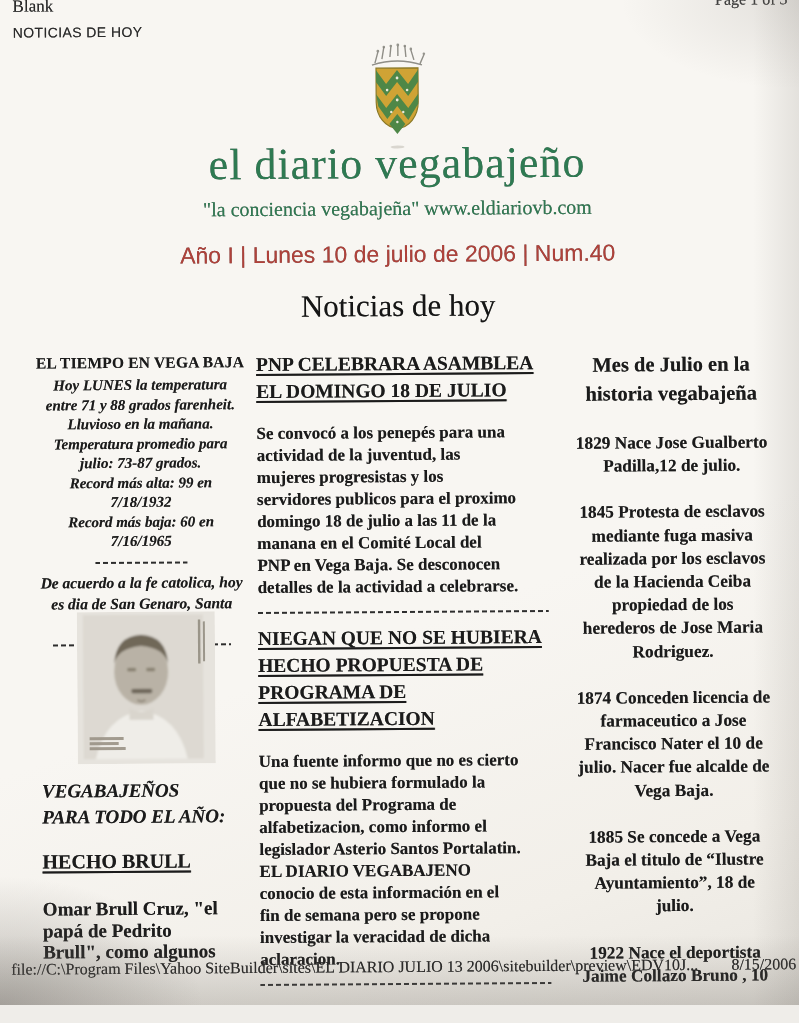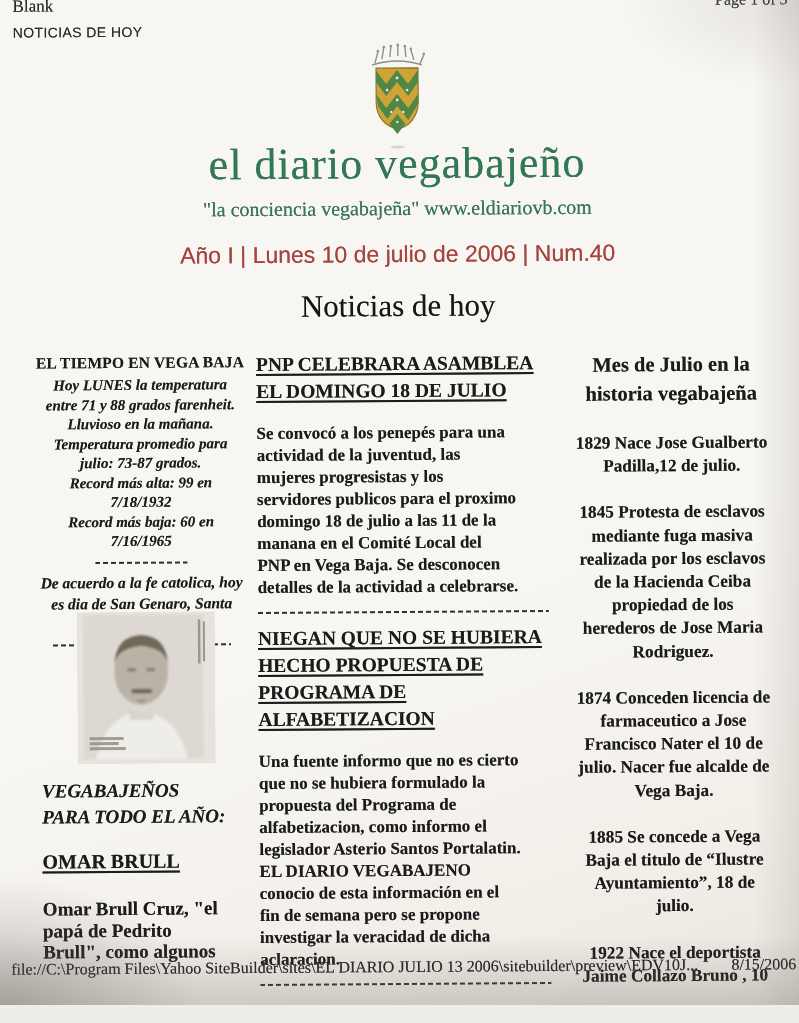--- a/index.html
+++ b/index.html
@@ -153,21 +153,21 @@
           <rect x="12" y="125" width="34" height="3"></rect>
           <rect x="12" y="130" width="29" height="3"></rect>
           <rect x="12" y="135" width="36" height="3"></rect>
         </g>
       </svg>
     </div>
 
     <div class="feature">
       <div class="feature-title pre">VEGABAJEÑOS
 PARA TODO EL AÑO:</div>
-      <div><span class="feature-name">OMAR BRULL</span></div>
+      <div><span class="feature-name">HECHO BRULL</span></div>
       <div class="feature-body pre">Omar Brull Cruz, "el
 papá de Pedrito
 Brull", como algunos</div>
     </div>
 
     <div class="col-mid">
       <div class="headline pre">PNP CELEBRARA ASAMBLEA
 EL DOMINGO 18 DE JULIO</div>
       <div class="art-body pre">Se convocó a los penepés para  una
 actividad de la juventud, las

